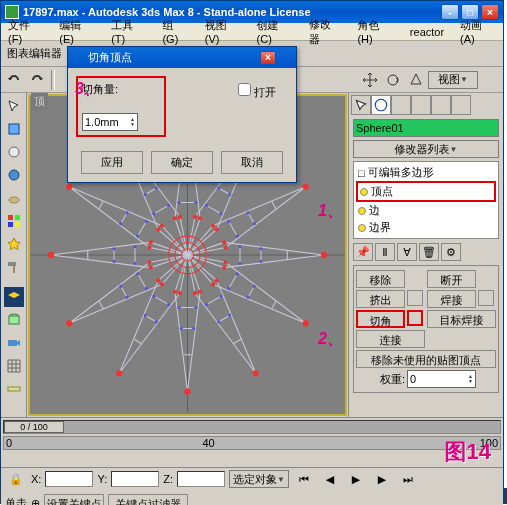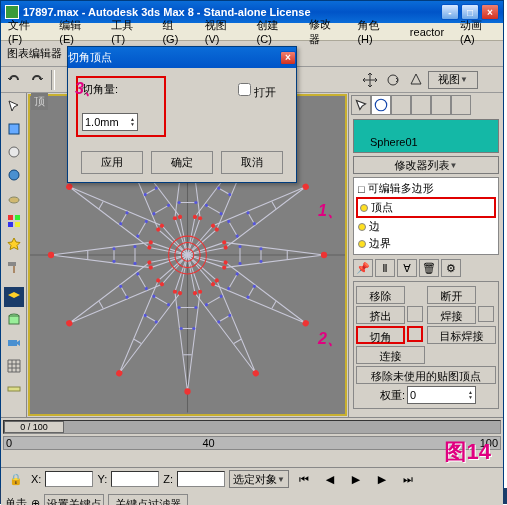--- a/index.html
+++ b/index.html
@@ -20,36 +20,36 @@
 .body{display:flex;height:calc(100% - 22px - 18px - 52px - 70px);position:relative}
 .ltools{width:26px;background:#d4d0c8;border-right:1px solid #888;display:flex;flex-direction:column;align-items:center;padding-top:2px;gap:1px}
 .ltools .tbtn{width:22px;height:22px}
 .vplabel{position:absolute;left:30px;top:0;background:#7a7a7a;color:#d0d0d0;padding:1px 3px;z-index:2}
 .viewport{flex:1;background:#808080;border:2px solid #c8b030;position:relative;margin:1px}
 .viewport svg{width:100%;height:100%}
 .rpanel{width:155px;background:#d4d0c8;border-left:1px solid #888;display:flex;flex-direction:column}
 .tabstrip{display:flex;height:22px;gap:0;padding:2px 2px 0}
 .tabstrip .tbtn{width:20px;height:20px;border:1px solid #888;background:#d4d0c8}
 .pbody{padding:4px;display:flex;flex-direction:column;gap:3px;overflow:hidden}
-.txtfield{border:1px solid #7a7a7a;background:#14b8a6;padding:16px;height:18px}
+.txtfield{border:1px solid #7a7a7a;background:#22c55e;padding:2px;height:18px}
 .drop{border:1px solid #7a7a7a;background:#d4d0c8;padding:2px;height:18px;display:flex;align-items:center;justify-content:center}
 .drop::after{content:"▼";font-size:8px;color:#444}
 .stack{border:1px solid #888;background:#fff;height:78px;padding:2px}
 .stackitem{padding:1px 2px;display:flex;align-items:center;gap:3px}
 .stackitem.hl{background:#fff;border:2px solid #e00000}
 .dot{width:8px;height:8px;background:#ffe020;border-radius:50%;border:1px solid #888}
 .btnmini{width:20px;height:18px;border:1px solid #888;background:#d4d0c8;display:inline-flex;align-items:center;justify-content:center}
 .btnrow{display:flex;gap:2px;align-items:center;margin:1px 0}
 .grid2{display:grid;grid-template-columns:1fr 18px 1fr 18px;gap:2px;padding:4px 2px;border:1px solid #888}
 .rbtn{border:1px solid #888;background:#d4d0c8;padding:2px 0;text-align:center;height:18px}
 .sqbtn{border:1px solid #888;background:#d4d0c8;width:16px;height:16px}
 .hl-red{border:2px solid #e00000!important}
 .annot{position:absolute;color:#e00080;font-weight:bold;font-size:16px;font-style:italic;z-index:50}
 .dialog{position:absolute;left:66px;top:45px;width:230px;background:#d4d0c8;border:1px solid #003c7e;z-index:40;box-shadow:2px 2px 4px rgba(0,0,0,.3)}
-.dlgtitle{background:linear-gradient(#0a6cd8,#0054c8);color:#fff;padding:3px 0;display:flex;justify-content:space-between;align-items:center}
+.dlgtitle{background:linear-gradient(#0a6cd8,#0054c8);color:#fff;padding:3px 20px;display:flex;justify-content:space-between;align-items:center}
 .dlgbody{padding:8px;display:flex;flex-direction:column;gap:8px}
 .numfield{border:1px solid #666;background:#fff;padding:0 2px;width:56px;height:18px;display:flex;align-items:center;justify-content:space-between}
 .numfield::after{content:"▲\A▼";white-space:pre;font-size:5px;line-height:5px;color:#333}
 .dlgbtn{border:1px solid #888;background:#d4d0c8;padding:3px 0;width:62px;text-align:center}
 .timeline{height:50px;background:#d4d0c8;border-top:1px solid #888;display:flex;flex-direction:column}
 .slider{height:14px;background:#a8a8a8;margin:2px;position:relative;border:1px inset #888}
 .slider .thumb{position:absolute;left:0;width:60px;height:12px;background:#d4d0c8;border:1px solid #666;text-align:center;font-size:9px}
 .ruler{height:14px;background:#b8b8b8;margin:0 2px;border:1px solid #888;position:relative}
 .statusbar{height:40px;background:#d4d0c8;border-top:1px solid #888;display:flex;align-items:center;padding:0 4px;gap:4px;flex-wrap:wrap}
 .coord{border:1px inset #888;background:#fff;width:48px;height:16px;padding:0 2px;display:flex;align-items:center}

